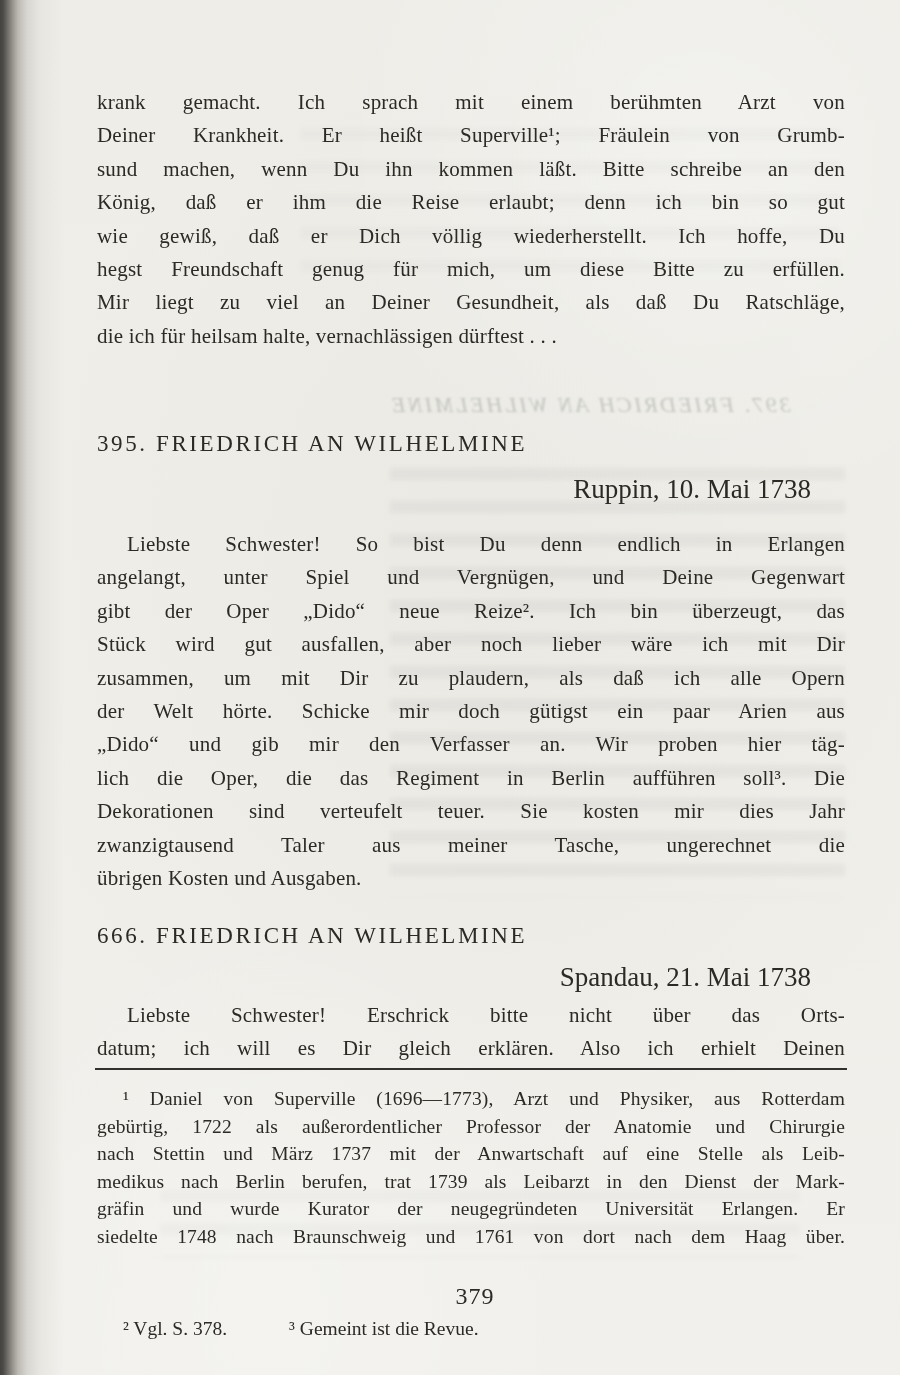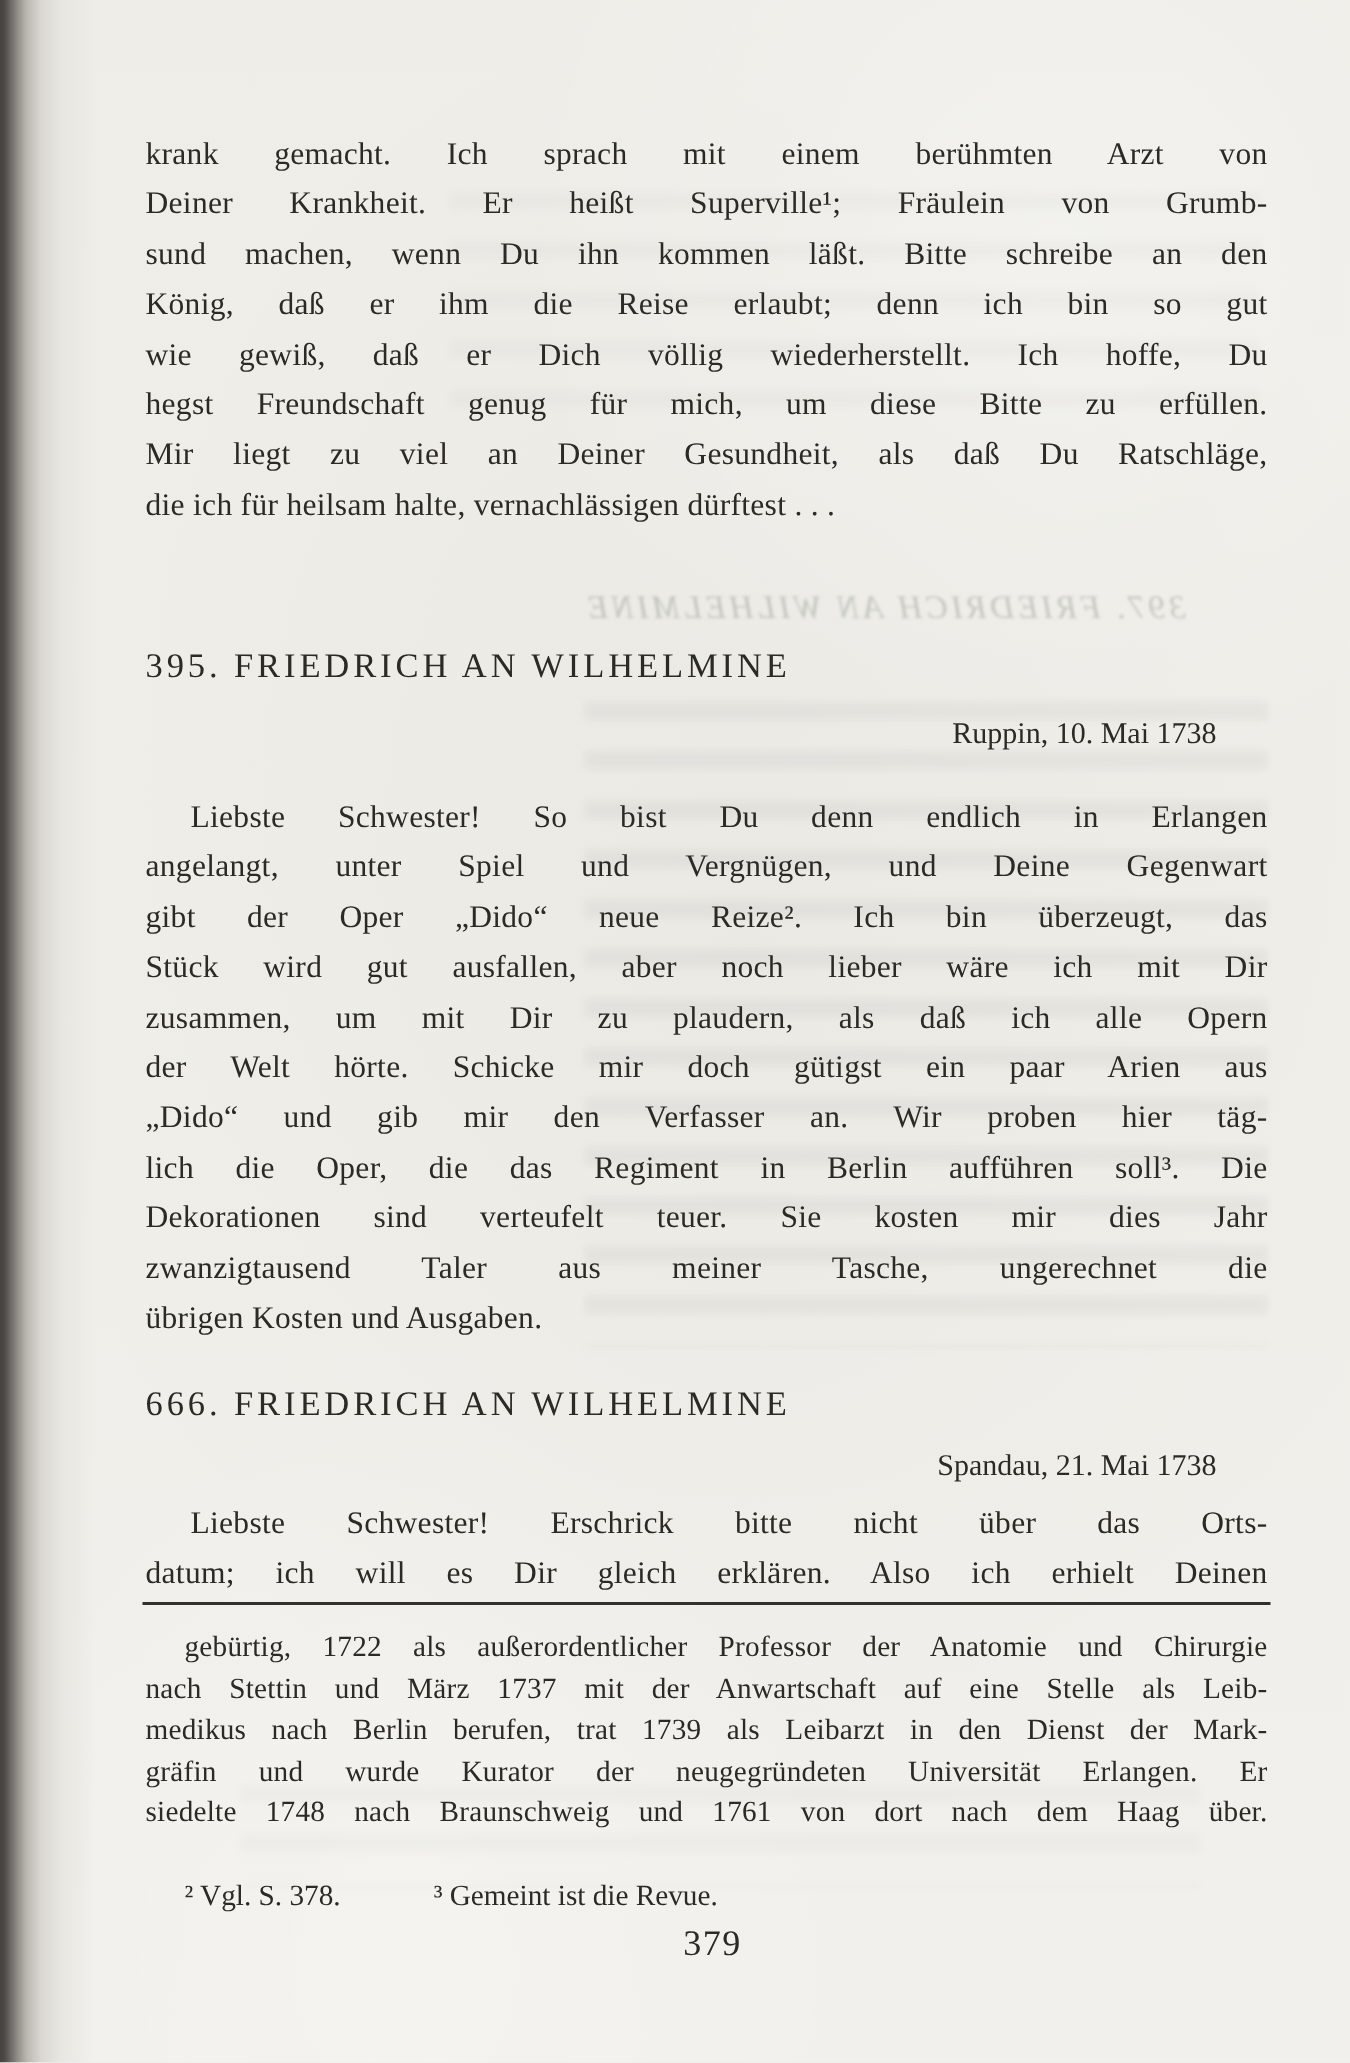--- a/index.html
+++ b/index.html
@@ -60,38 +60,38 @@
   #dateline-395{top:474px;}
   #body-395{top:528px;}
   #heading-396{top:921px;}
   #dateline-396{top:962px;}
   #body-396{top:999px;}
 
   .heading{
     font-size:23px;line-height:30px;letter-spacing:2.6px;
   }
   .dateline{
-    font-size:20px;line-height:30px;text-align:right;padding-right:34px;
+    font-size:27px;line-height:30px;text-align:right;padding-right:34px;
     box-sizing:border-box;
   }
 
   .rule{
     position:absolute;left:95px;top:1068px;width:752px;height:2px;
     background:#33312d;
   }
 
   #footnote1{top:1085px;}
   .fn-line{
     font-size:19.5px;line-height:27.6px;height:27.6px;
     text-align:justify;text-align-last:justify;
     letter-spacing:0.15px;
   }
   #footnote1 .fn-line:first-child{text-indent:26px;}
   #footnote-row{
-    top:1251px;display:flex;gap:62px;padding-left:26px;
+    top:1315px;display:flex;gap:62px;padding-left:26px;
     font-size:19.5px;line-height:27.6px;box-sizing:border-box;
   }
 
   #page-number{
     position:absolute;left:111px;width:748px;top:1283px;
     text-align:center;font-size:24px;letter-spacing:1px;
     transform:translateX(-10px);
   }
 </style>
 </head>
@@ -138,20 +138,21 @@
 <div class="content dateline" id="dateline-396">Spandau, 21. Mai 1738</div>
 
 <div class="content first-indent" id="body-396">
     <div class="line">Liebste Schwester! Erschrick bitte nicht über das Orts-</div>
     <div class="line">datum; ich will es Dir gleich erklären. Also ich erhielt Deinen</div>
   </div>
 
 <div class="rule"></div>
 
 <div class="content" id="footnote1">
+    <div class="fn-line">¹ Daniel von Superville (1696—1773), Arzt und Physiker, aus Rotterdam</div>
     <div class="fn-line">gebürtig, 1722 als außerordentlicher Professor der Anatomie und Chirurgie</div>
     <div class="fn-line">nach Stettin und März 1737 mit der Anwartschaft auf eine Stelle als Leib-</div>
     <div class="fn-line">medikus nach Berlin berufen, trat 1739 als Leibarzt in den Dienst der Mark-</div>
     <div class="fn-line">gräfin und wurde Kurator der neugegründeten Universität Erlangen. Er</div>
     <div class="fn-line">siedelte 1748 nach Braunschweig und 1761 von dort nach dem Haag über.</div>
   </div>
 
 <div class="content" id="footnote-row">
   <span>² Vgl. S. 378.</span>
   <span>³ Gemeint ist die Revue.</span>

